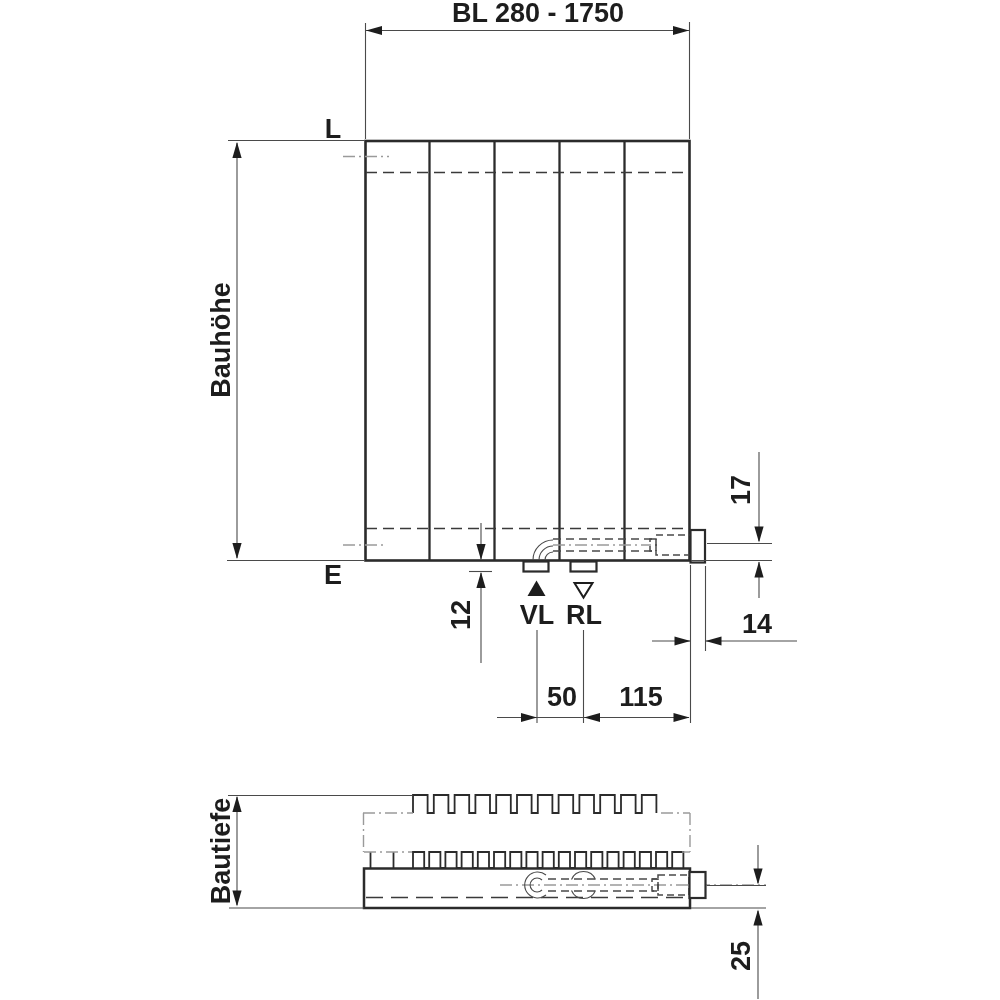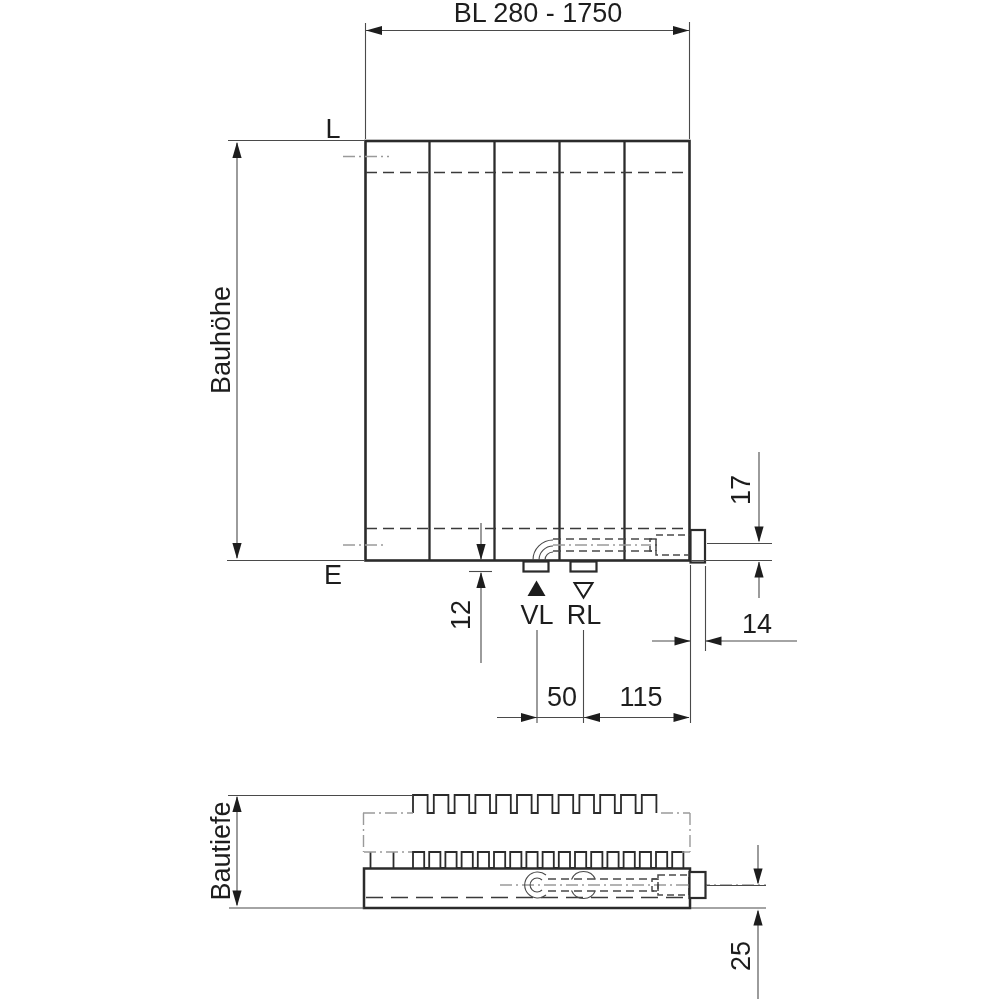--- a/index.html
+++ b/index.html
@@ -1,16 +1,16 @@
 <!DOCTYPE html>
 <html><head>
 <meta charset="utf-8">
 <style>
   html,body{margin:0;padding:0;background:#ffffff;}
-  .stage{width:1000px;height:1000px;position:relative;background:#fff;overflow:hidden;}
+  .stage{width:1000px;height:1000px;position:relative;background:#fff;overflow:hidden;font-weight:bold;}
   svg{display:block;}
   text{font-family:"Liberation Sans", sans-serif;fill:#1d1d1d;}
   .lbl{font-size:27px;}
   .solid{stroke:#2b2b2b;fill:none;}
   .med{stroke:#2b2b2b;fill:#fff;}
   .thin{stroke:#4a4a4a;stroke-width:1.1;fill:none;}
   .hid{stroke:#3a3a3a;stroke-width:1.7;fill:none;stroke-dasharray:11 6;}
   .hid2{stroke:#3a3a3a;stroke-width:1.7;fill:none;stroke-dasharray:17 8;}
   .pipe{stroke:#4a4a4a;stroke-width:1.4;fill:none;stroke-dasharray:8 5;}
   .ins{stroke:#4a4a4a;stroke-width:1.5;fill:none;stroke-dasharray:7 4;}

